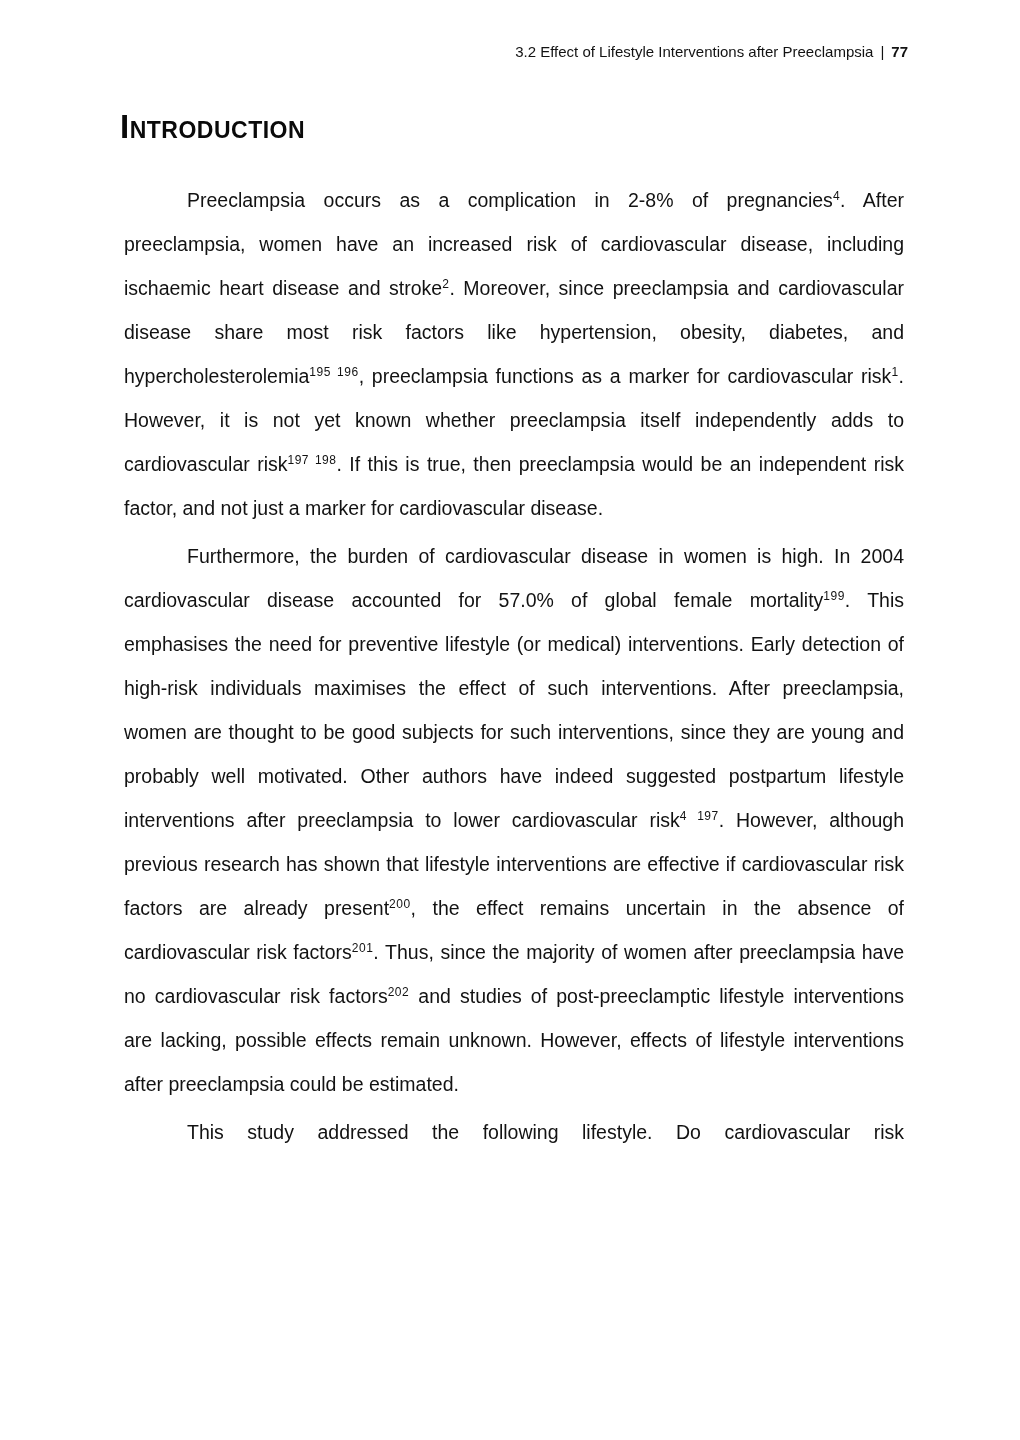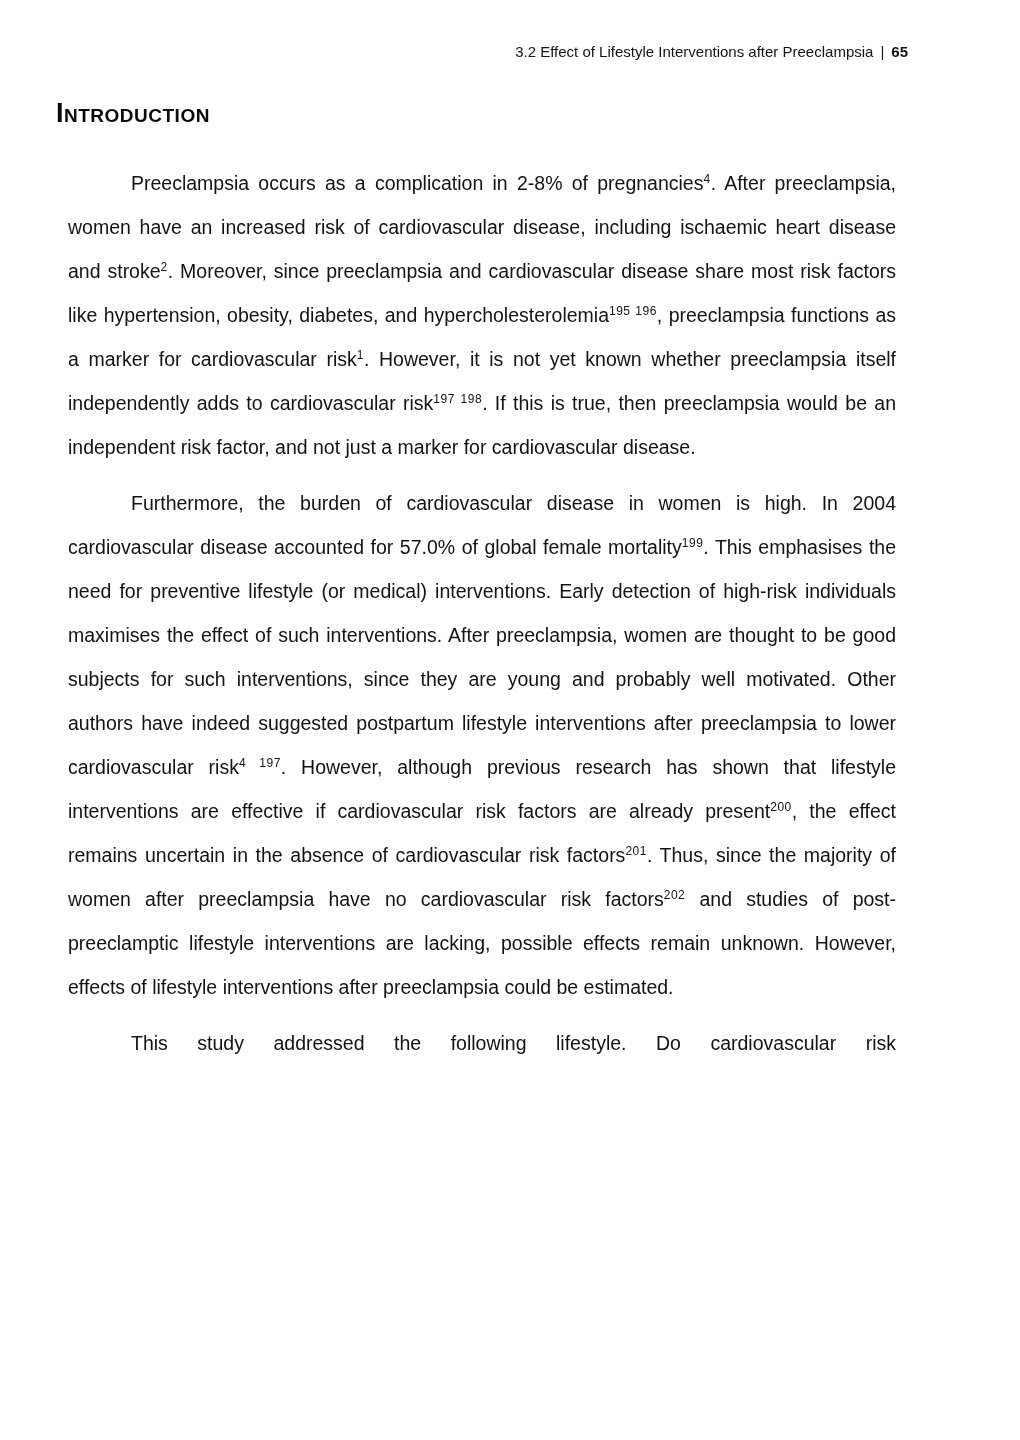--- a/index.html
+++ b/index.html
@@ -6,56 +6,56 @@
     margin: 0;
     padding: 0;
     background: #ffffff;
   }
   .sheet {
     position: relative;
     width: 1020px;
     height: 1440px;
     box-sizing: border-box;
     background: #ffffff;
-    padding: 42px 112px 0 56px;
+    padding: 42px 112px 0 120px;
     font-family: "Liberation Sans", sans-serif;
     color: #121212;
   }
   .page-header {
     display: flex;
     justify-content: flex-end;
     align-items: baseline;
     gap: 6px;
     font-size: 15px;
     line-height: 20px;
     color: #121212;
   }
   .page-header .sep {
     padding: 0 1px;
   }
   .page-header .pagenum {
     font-weight: 700;
   }
   .main-heading {
-    margin-top: 36px;
-    font-size: 27px;
+    margin-top: 46px;
+    font-size: 33px;
     font-weight: 700;
     font-variant: small-caps;
     letter-spacing: 0.5px;
     color: #0a0a0a;
   }
   .body-text {
     margin-top: 32px;
     font-size: 19.5px;
     line-height: 44px;
     text-align: justify;
     color: #121212;
   }
   .body-text p {
-    margin: 12px;
+    margin: 4px;
     text-indent: 63px;
   }
   .body-text p.continued {
     text-align-last: justify;
   }
   .body-text sup {
     font-size: 12px;
     line-height: 0;
     vertical-align: baseline;
     position: relative;
@@ -64,21 +64,21 @@
   }
 </style>
 </head>
 <body>
 
 <div class="sheet">
 
   <div class="page-header">
     <span>3.2 Effect of Lifestyle Interventions after Preeclampsia</span>
     <span class="sep">|</span>
-    <span class="pagenum">65</span>
+    <span class="pagenum">77</span>
   </div>
 
   <h1 class="main-heading">Introduction</h1>
 
   <div class="body-text">
       <p>Preeclampsia occurs as a complication in 2-8% of pregnancies<sup>4</sup>. After preeclampsia, women have an increased risk of cardiovascular disease, including ischaemic heart disease and stroke<sup>2</sup>. Moreover, since preeclampsia and cardiovascular disease share most risk factors like hypertension, obesity, diabetes, and hypercholesterolemia<sup>195 196</sup>, preeclampsia functions as a marker for cardiovascular risk<sup>1</sup>. However, it is not yet known whether preeclampsia itself independently adds to cardiovascular risk<sup>197 198</sup>. If this is true, then preeclampsia would be an independent risk factor, and not just a marker for cardiovascular disease.</p>
       <p>Furthermore, the burden of cardiovascular disease in women is high. In 2004 cardiovascular disease accounted for 57.0% of global female mortality<sup>199</sup>. This emphasises the need for preventive lifestyle (or medical) interventions. Early detection of high-risk individuals maximises the effect of such interventions. After preeclampsia, women are thought to be good subjects for such interventions, since they are young and probably well motivated. Other authors have indeed suggested postpartum lifestyle interventions after preeclampsia to lower cardiovascular risk<sup>4 197</sup>. However, although previous research has shown that lifestyle interventions are effective if cardiovascular risk factors are already present<sup>200</sup>, the effect remains uncertain in the absence of cardiovascular risk factors<sup>201</sup>. Thus, since the majority of women after preeclampsia have no cardiovascular risk factors<sup>202</sup> and studies of post-preeclamptic lifestyle interventions are lacking, possible effects remain unknown. However, effects of lifestyle interventions after preeclampsia could be estimated.</p>
       <p class="continued">This study addressed the following lifestyle. Do cardiovascular risk</p>
     </div>
 

